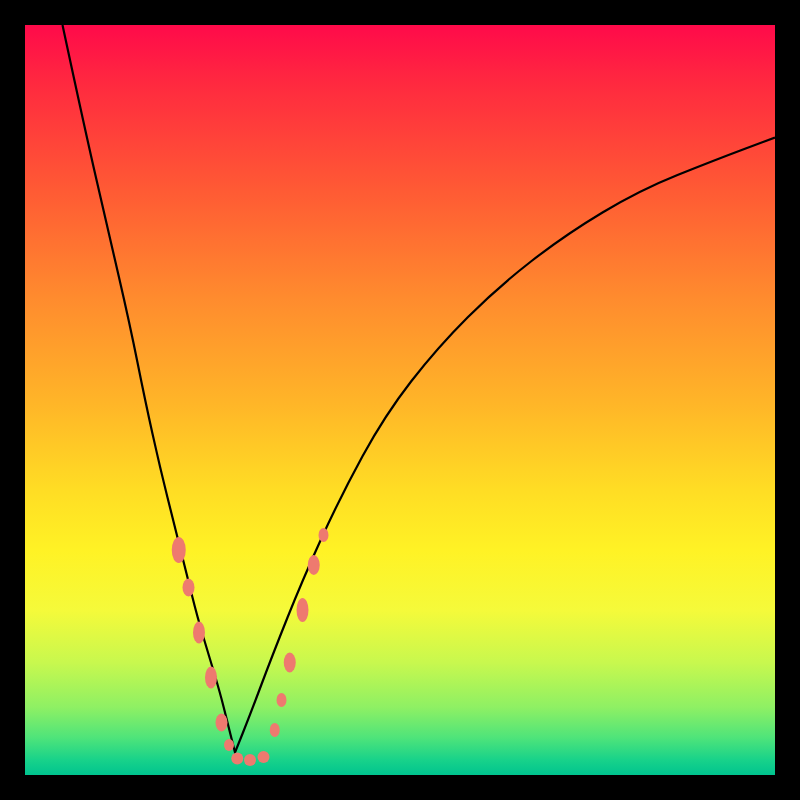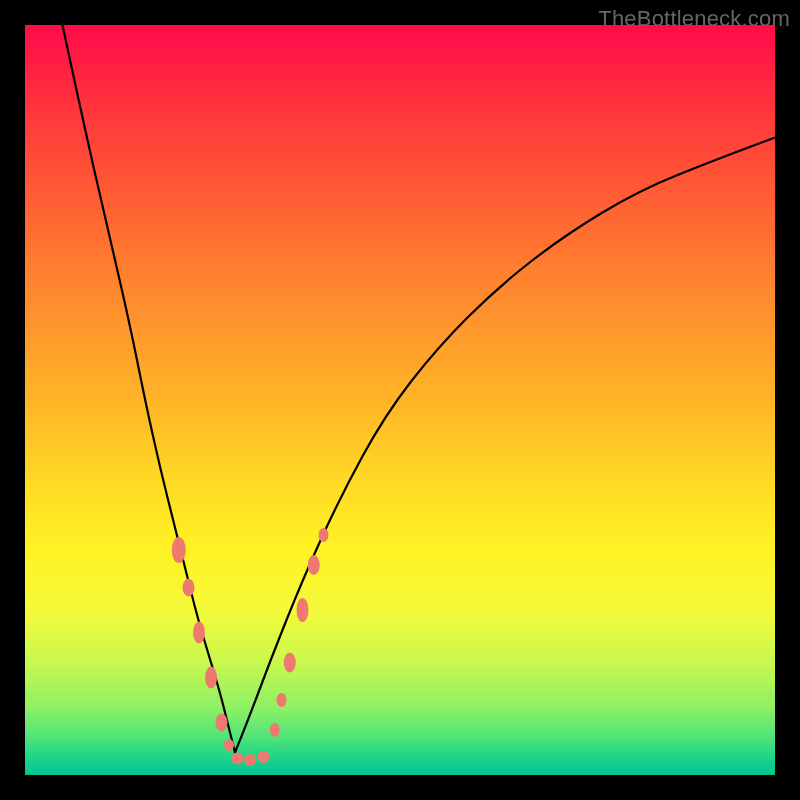--- a/index.html
+++ b/index.html
@@ -66,21 +66,20 @@
   path.curve-line {
     fill: none;
     stroke: #000;
     stroke-width: 2.2;
   }
 </style>
 </head>
 <body>
 
 <div class="frame">
-  <div class="watermark">TheBottleneck.com</div>
 
   <div class="plot-area">
     <svg class="curve" viewBox="0 0 750 750" preserveAspectRatio="none">
       <g id="curve-group">
           <path class="curve-line" d="M 37.5 0 Q 60 105 71.25 153.75 Q 82.5 202.5 93.75 251.25 Q 105.00000000000001 300 112.5 337.5 Q 120 375 127.5 408.75 Q 135 442.5 142.5 472.5 Q 150 502.5 155.625 525 Q 161.25 547.5 166.875 570 Q 172.5 592.5 178.125 611.25 Q 183.75 630 189.375 648.75 Q 195 667.5 198.75 682.5 Q 202.5 697.5 206.25 712.5 Q 210.00000000000003 727.5 210.00000000000003 727.5 Q 210.00000000000003 727.5 217.5 708.75 Q 225 690 236.25 660 Q 247.5 630 262.5 592.5 Q 277.5 555 296.25 513.75 Q 315 472.5 337.5 431.25 Q 360 390 386.25 356.25 Q 412.50000000000006 322.50000000000006 442.5 292.5 Q 472.5 262.5 506.25 236.25 Q 540 210 577.5 187.5 Q 615 165 652.5 150 Q 690 135 720 123.75 T 750 112.5"></path>
         </g>
       <g id="marker-group">
           <ellipse cx="153.75" cy="525" rx="7" ry="13" class="marker"></ellipse>
           <ellipse cx="163.5" cy="562.5" rx="6" ry="9" class="marker"></ellipse>
           <ellipse cx="174" cy="607.5" rx="6" ry="11" class="marker"></ellipse>

